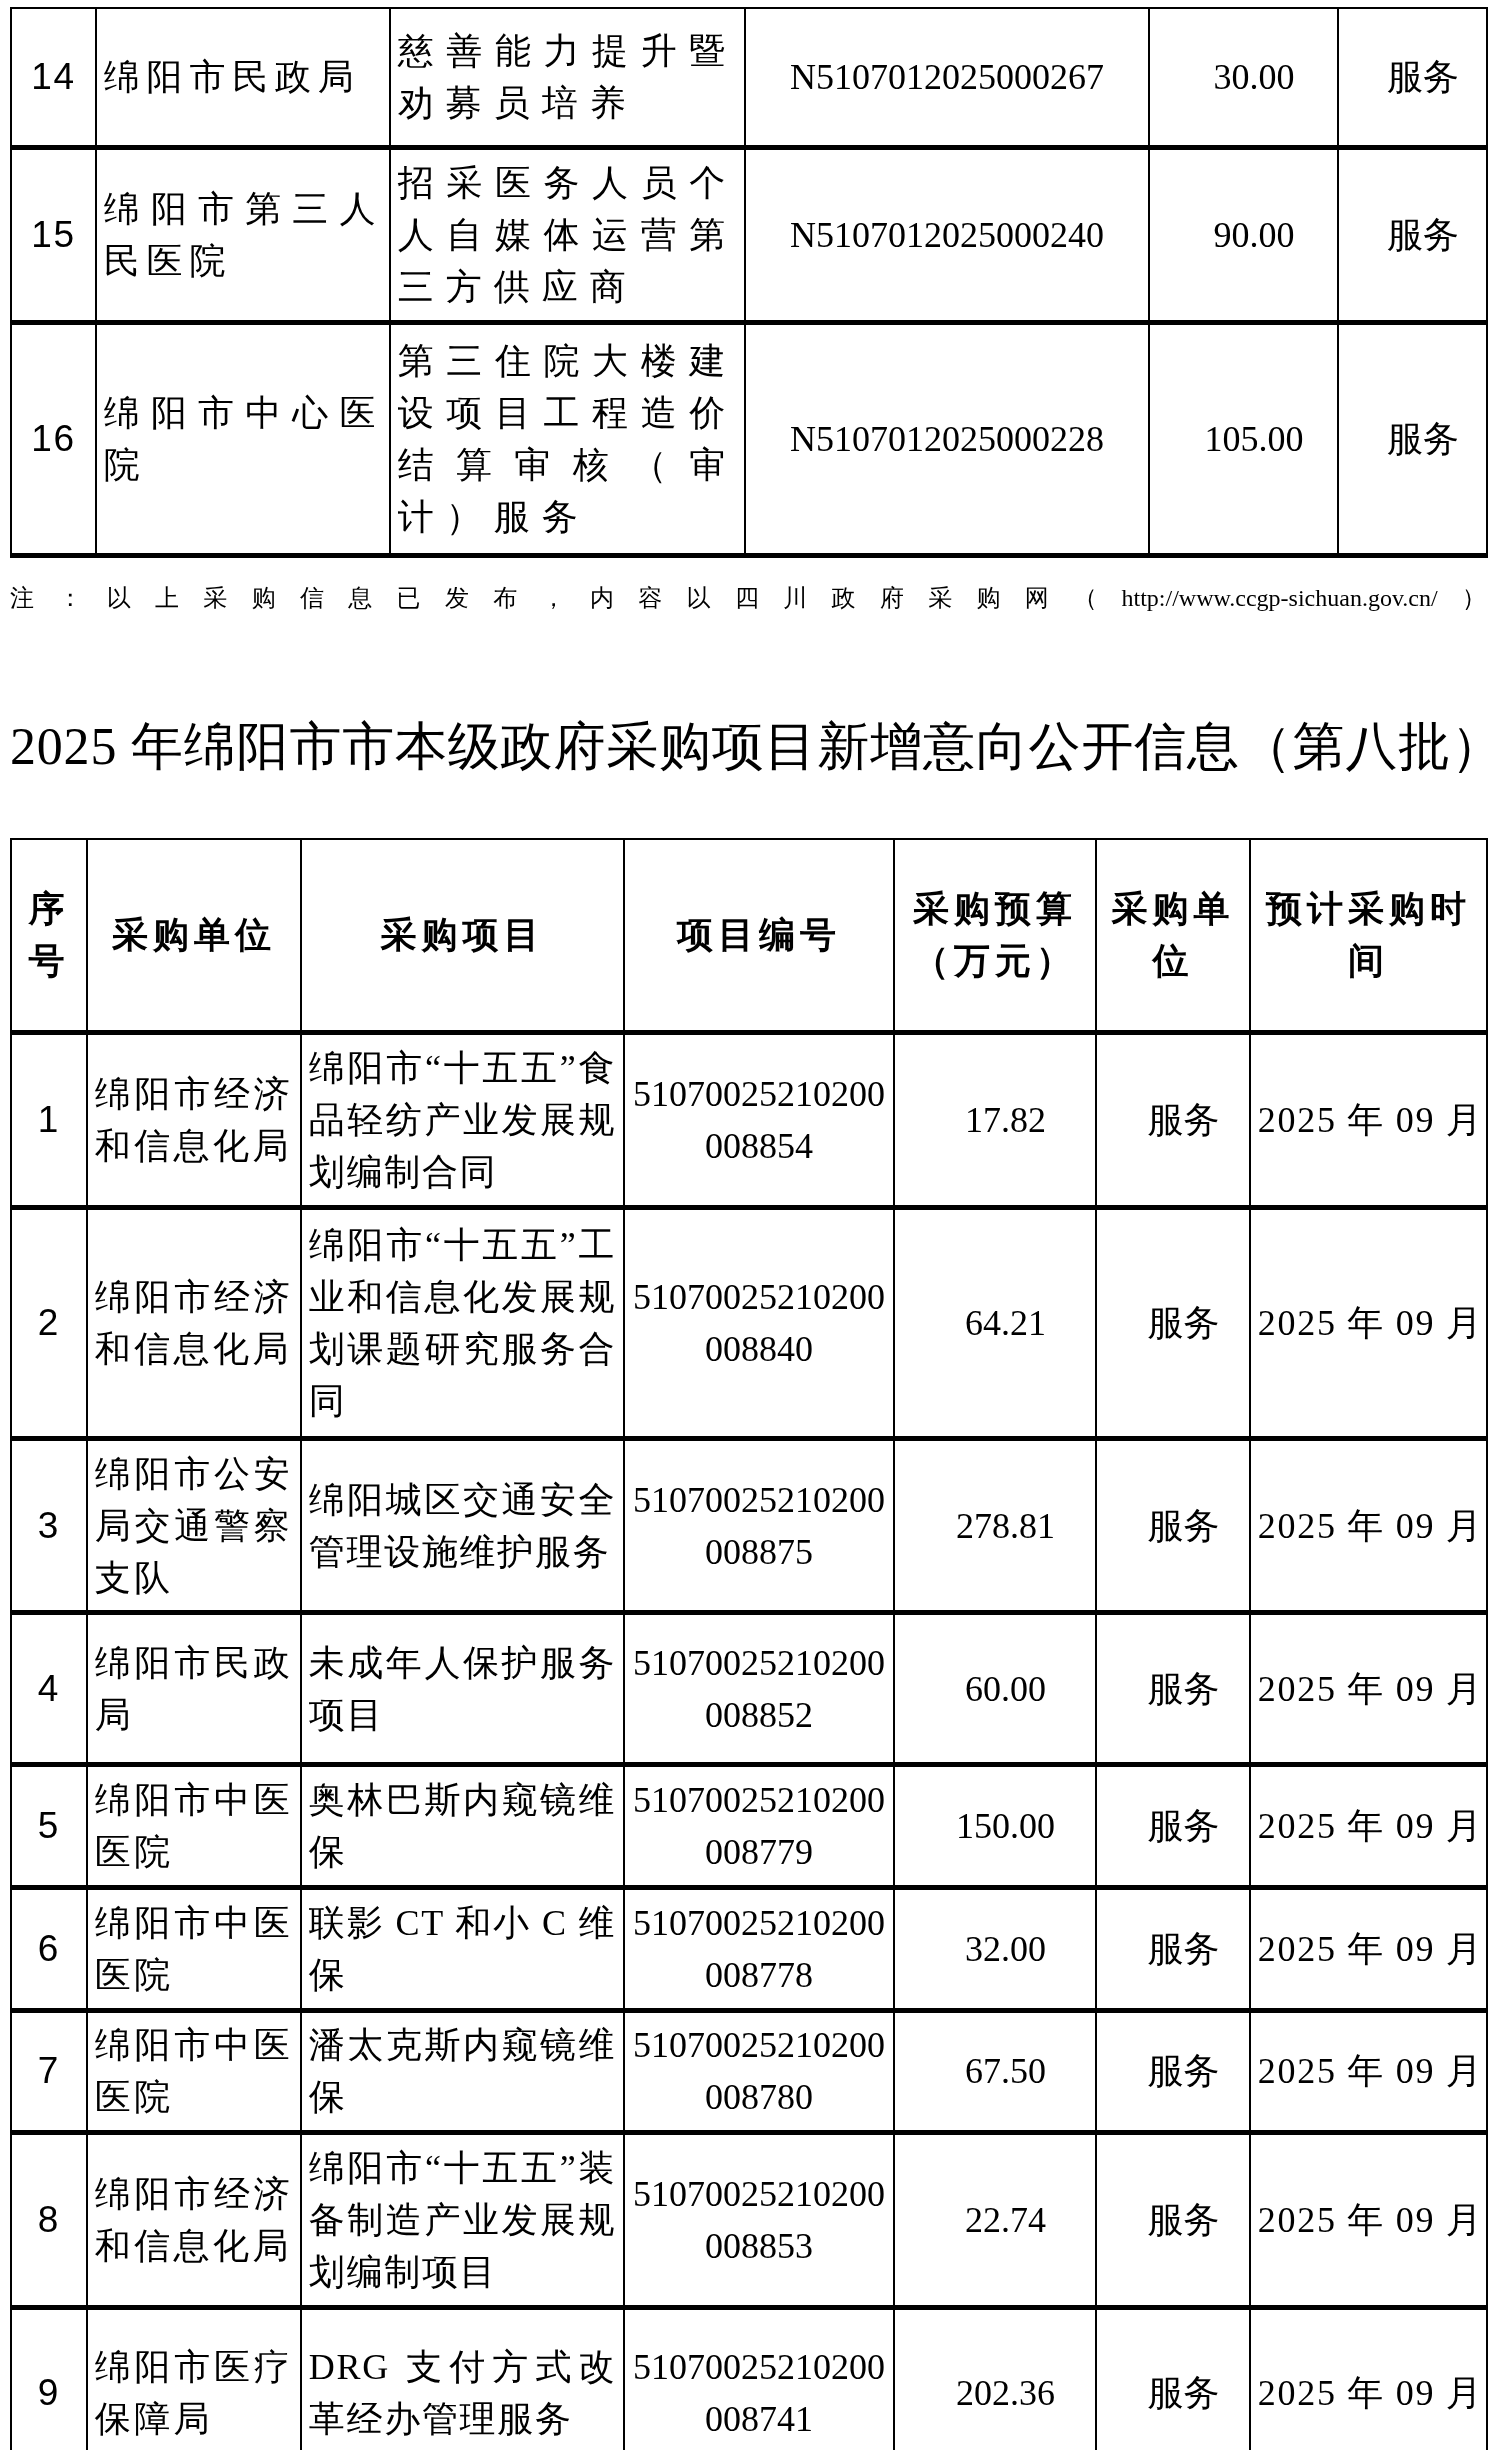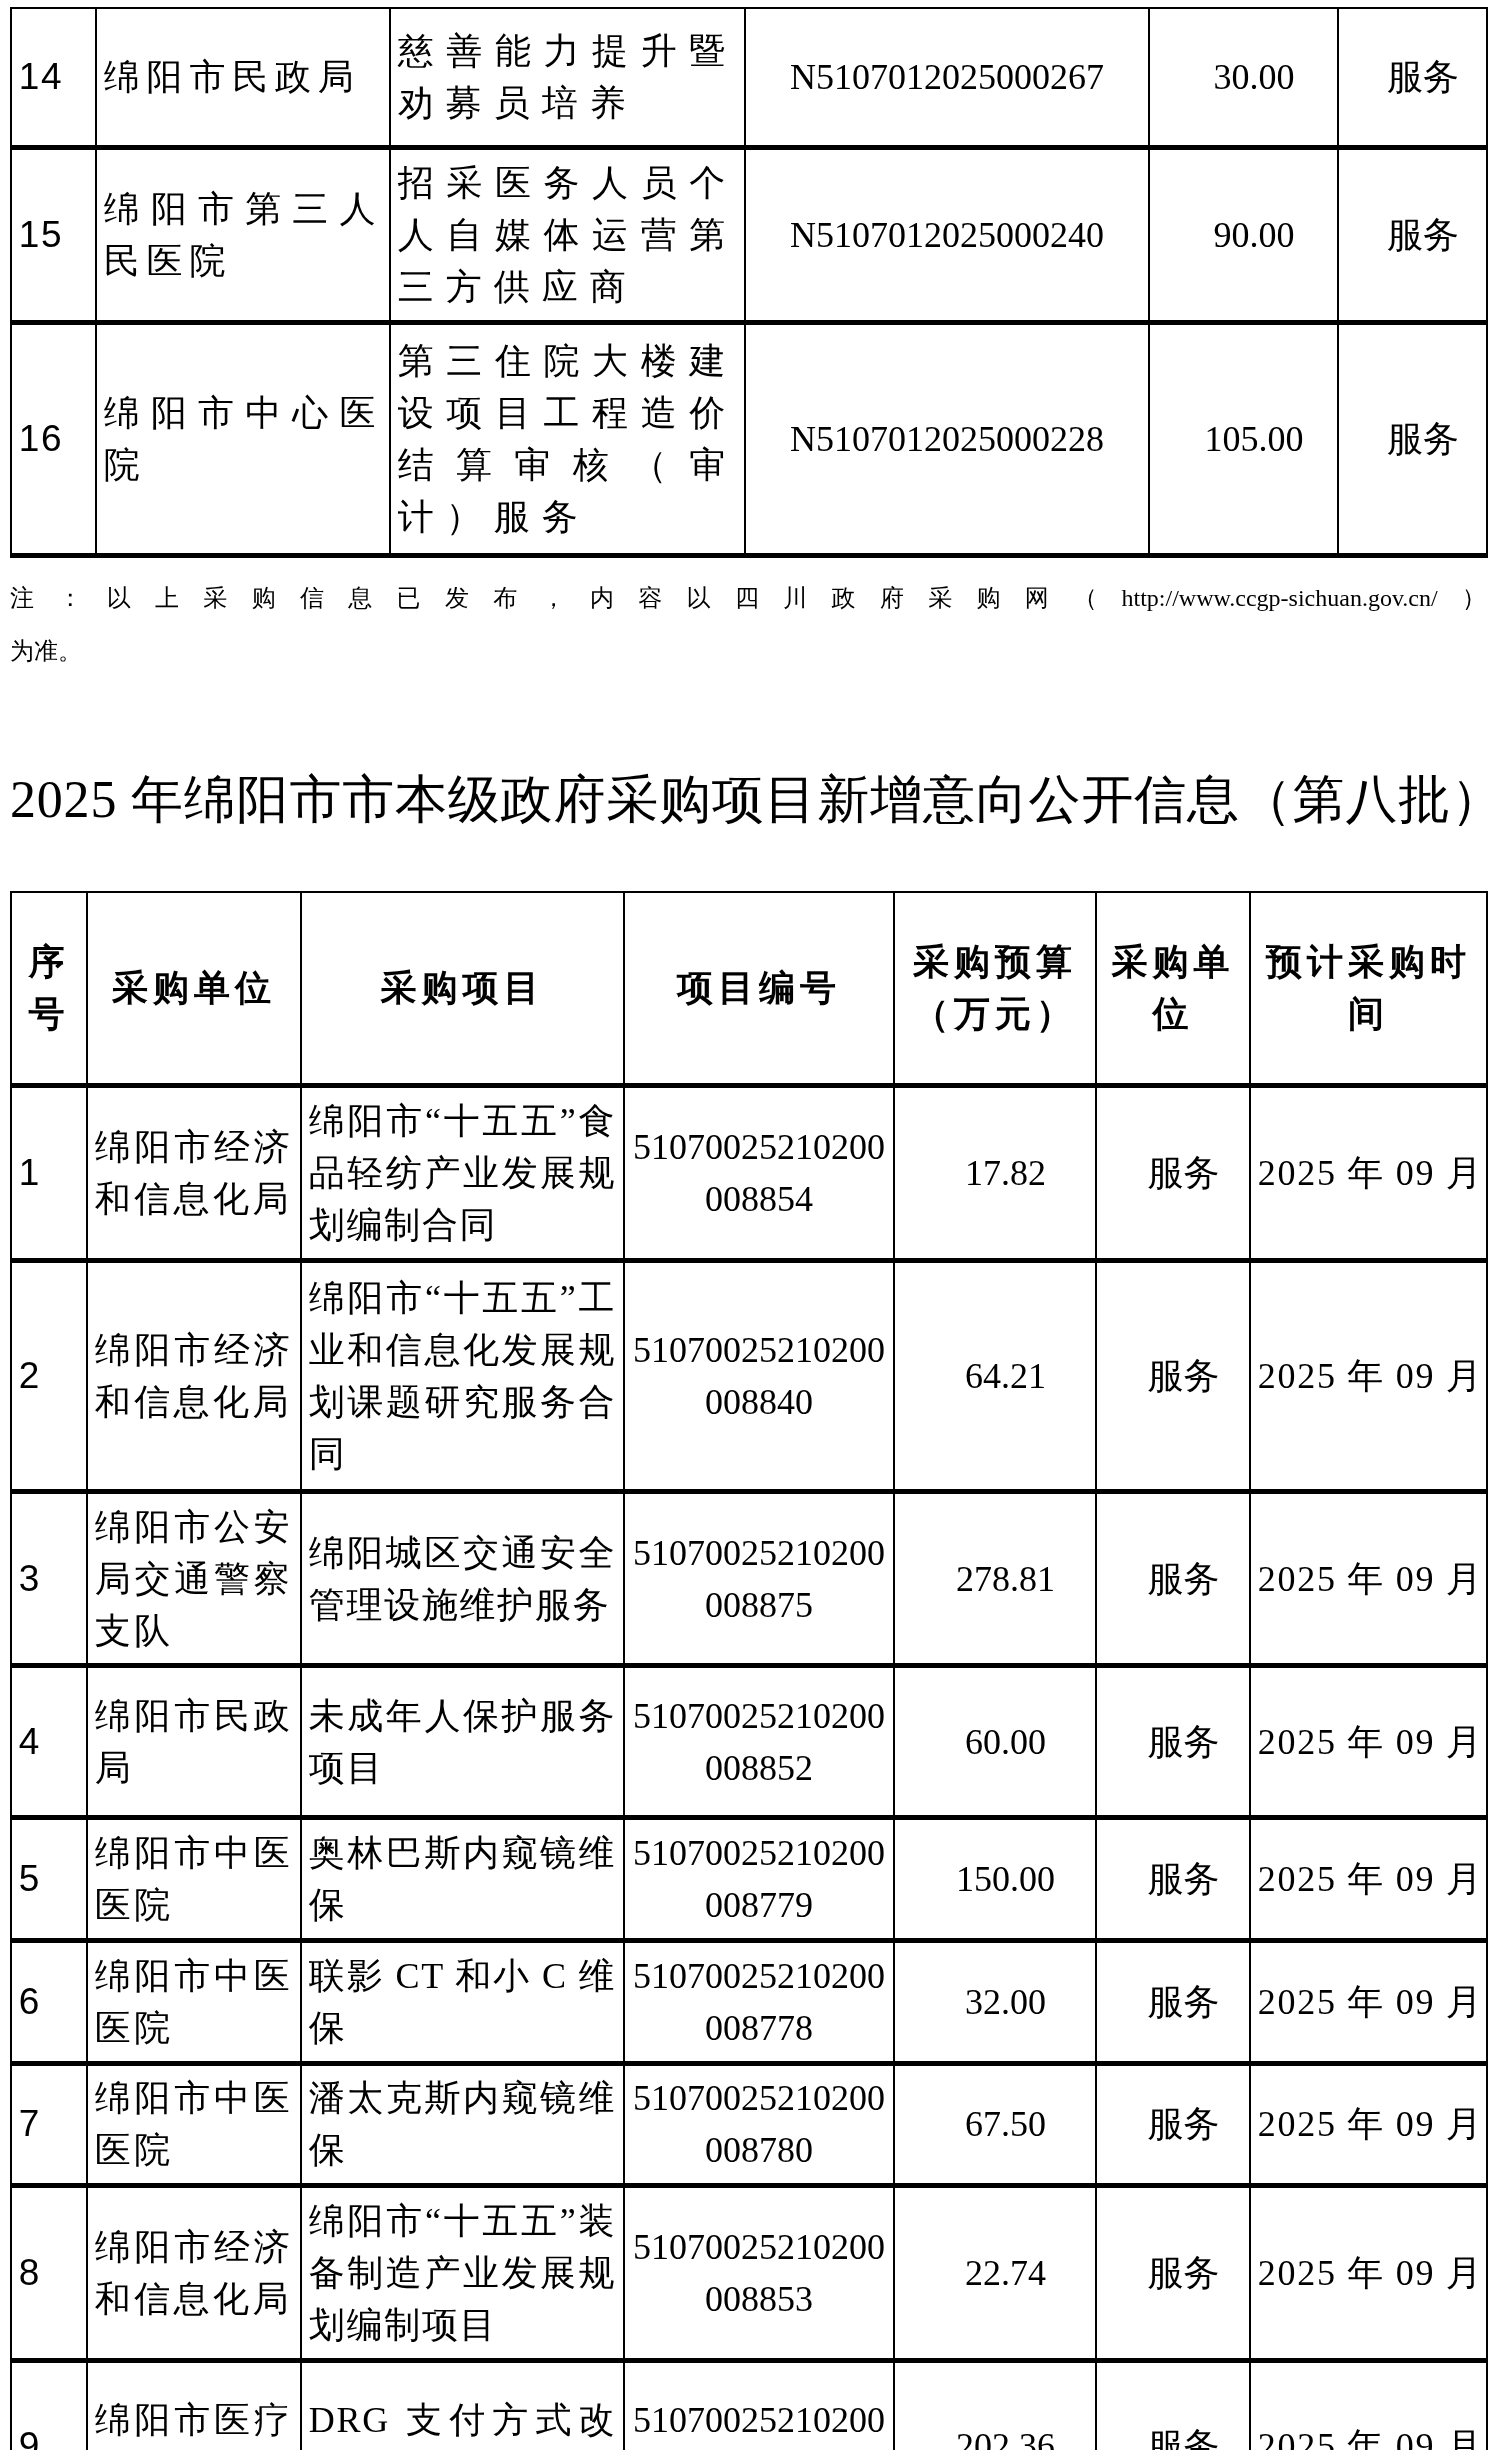--- a/index.html
+++ b/index.html
@@ -29,21 +29,21 @@
   }
   
   .t2 { margin-top:59px; }
   .t2 .rh { height:194px; }
   .t2 .r1 { height:166px; } .t2 .r2 { height:231px; } .t2 .r3 { height:173px; }
   .t2 .r4 { height:152px; } .t2 .r5 { height:110px; } .t2 .r6 { height:118px; }
   .t2 .r7 { height:98px; } .t2 .r8 { height:144px; } .t2 .r9 { height:171px; }
   
   th { font-weight:bold; text-align:center; letter-spacing:5px; }
   .th-budget { white-space:pre-line; }
-  .cell-no { font-family:"Liberation Sans","DejaVu Sans",sans-serif; font-size:37px; letter-spacing:1.7px; }
+  .cell-no { font-family:"Liberation Sans","DejaVu Sans",sans-serif; font-size:37px; text-align:center; letter-spacing:1.7px; }
   .cell-unit, .cell-project { text-align:justify; text-justify:inter-character; word-break:break-word; }
   .t1 .cell-unit { letter-spacing:6.8px; }
   .t1 .cell-project { letter-spacing:12px;margin-left:8px; }
   .t2 .cell-unit { letter-spacing:3.4px; }
   .t2 .cell-project { letter-spacing:1.7px; }
   .cell-code { text-align:center; white-space:pre-line; }
   .cell-num, .cell-type { text-align:center;padding-left:28px; }
   .cell-time { text-align:center; white-space:nowrap; letter-spacing:1.7px; }
 </style>
 </head>
@@ -83,21 +83,20 @@
         <td class="cell-project">第三住院大楼建设项目工程造价结算审核（审计）服务</td>
         <td class="cell-code">N5107012025000228</td>
         <td class="cell-num">105.00</td>
         <td class="cell-type">服务</td>
       </tr>
     </tbody>
   </table>
 
   <div class="note">
     <div class="note-line1">注：以上采购信息已发布，内容以四川政府采购网（http://www.ccgp-sichuan.gov.cn/）</div>
-    <div class="note-line2">为准。</div>
   </div>
 
   <h1 class="page-title">2025 年绵阳市市本级政府采购项目新增意向公开信息（第八批）</h1>
 
   <table class="t2">
     <colgroup>
       <col style="width:76px">
         <col style="width:214px">
         <col style="width:323px">
       <col style="width:270px">

